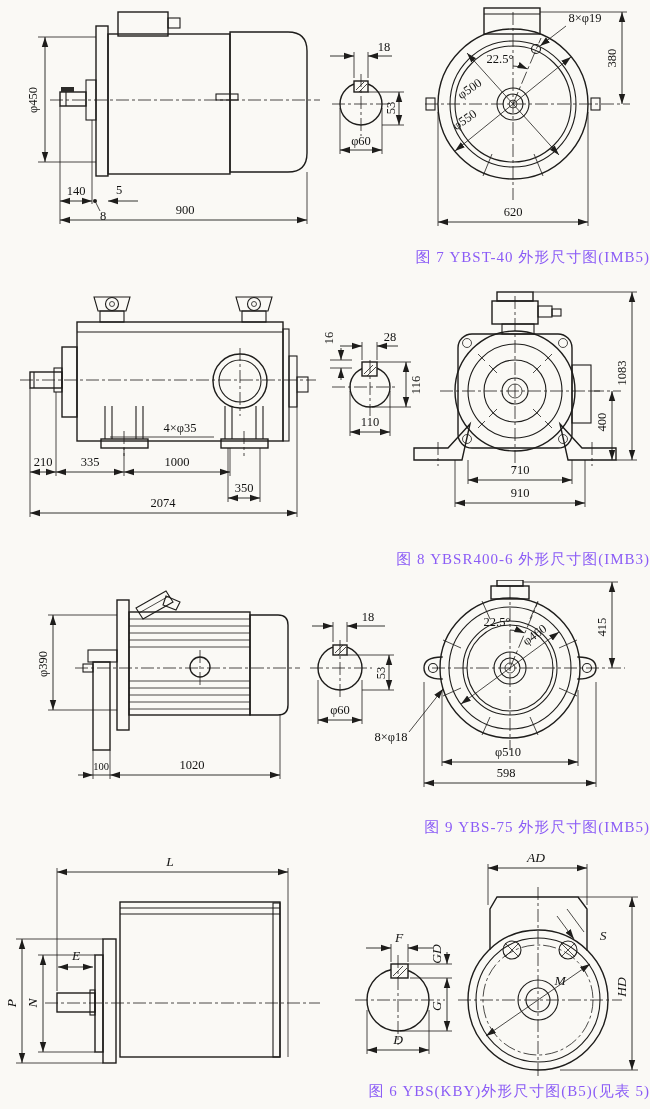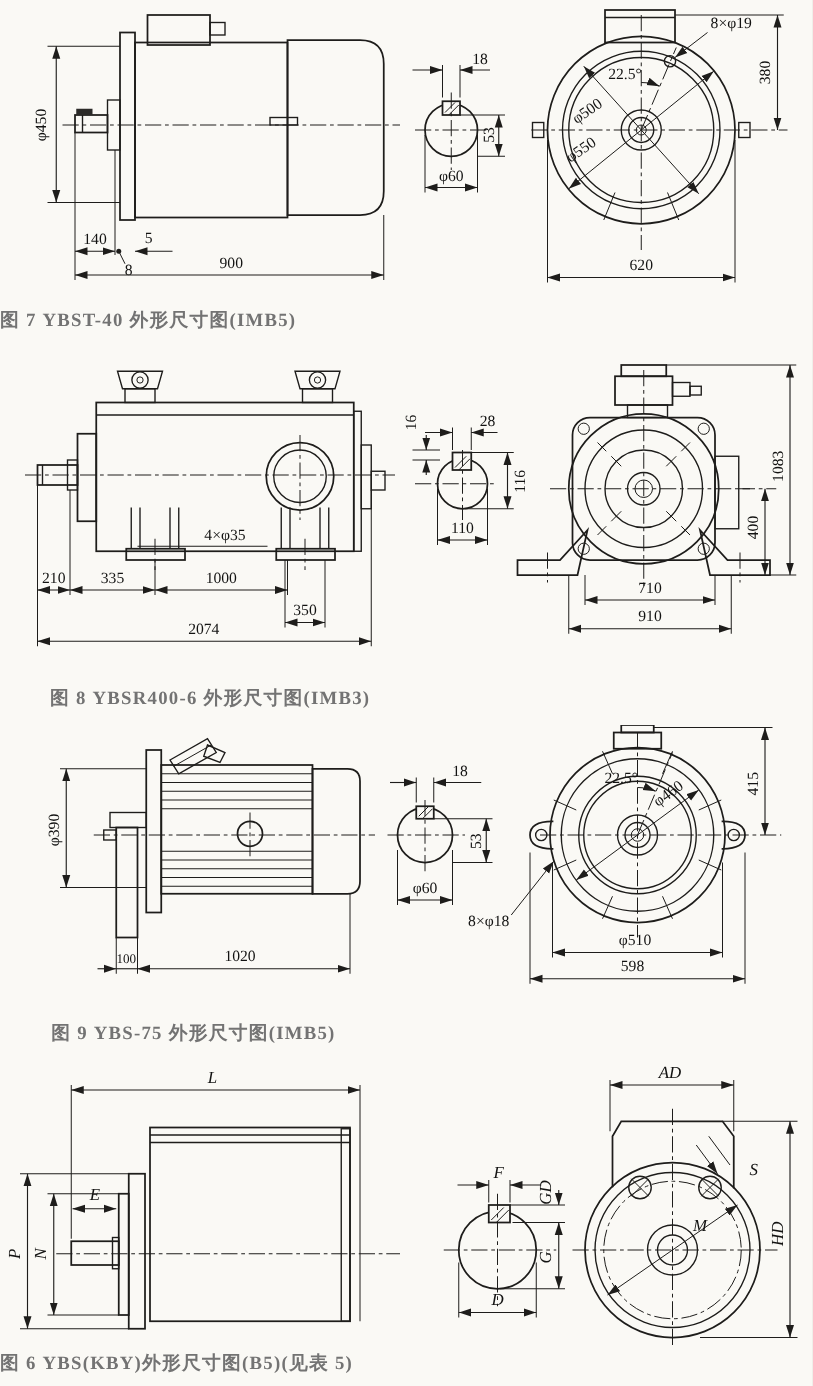--- a/index.html
+++ b/index.html
@@ -10,21 +10,21 @@
   .ol{stroke:#1e1d1b;stroke-width:1.4;fill:none;stroke-linecap:square;stroke-linejoin:miter;}
   .o2{stroke:#1e1d1b;stroke-width:1.1;fill:none;}
   .th{stroke:#1e1d1b;stroke-width:.8;fill:none;}
   .dm{stroke:#1e1d1b;stroke-width:.9;fill:none;}
   .cl{stroke:#1e1d1b;stroke-width:.8;fill:none;stroke-dasharray:13 3 3 3;}
   .wf{fill:#faf9f5;}
   text{font-family:"Liberation Serif","DejaVu Serif",serif;font-size:12.5px;fill:#131312;}
   text.it{font-style:italic;font-size:13.5px;}
   text.sm{font-size:10.5px;}
   text.mid{text-anchor:middle;}
-  .cap{text-align:left;font-size:15px;font-weight:bold;color:#737373;
+  .cap{text-align:right;font-size:15px;font-weight:normal;color:#8b5cf6;
        font-family:"Liberation Serif","DejaVu Serif",serif;letter-spacing:1px;}
   .cap7{height:34px;line-height:30px;}
   .cap8{height:36px;line-height:30px;padding-left:40px;}
   .cap9{height:33px;line-height:30px;margin-left:41px;}
   .cap10{height:31px;line-height:26px;}
 </style>
 </head>
 <body>
 
 <div class="page">

